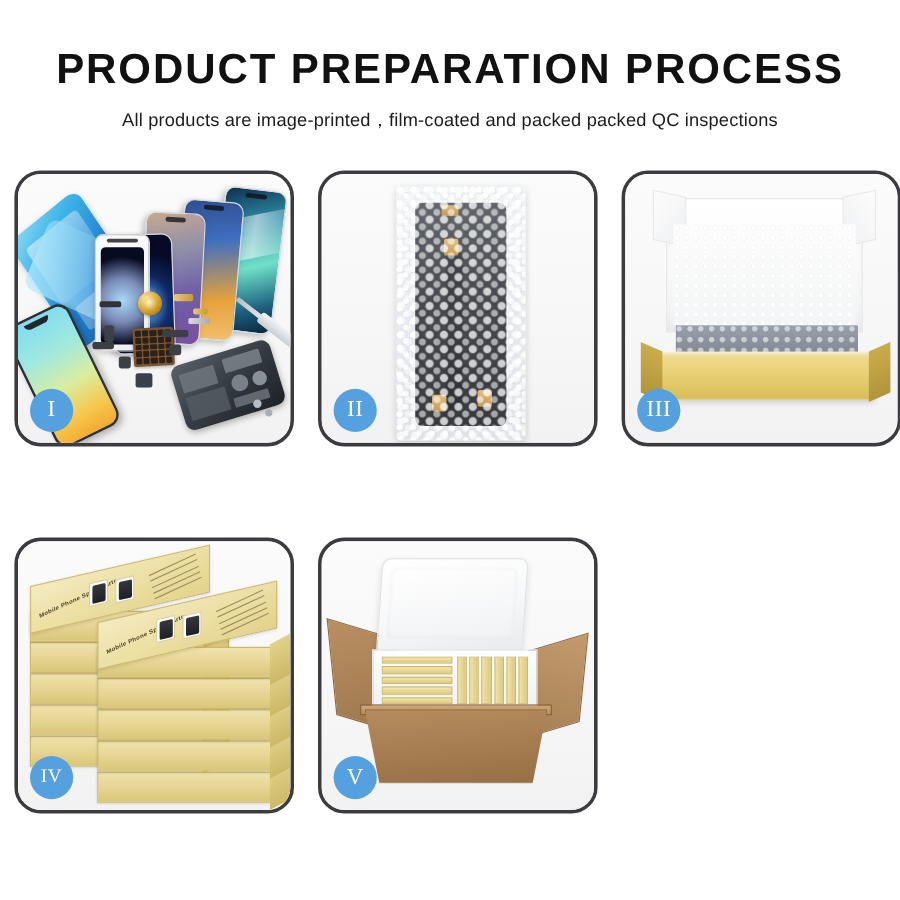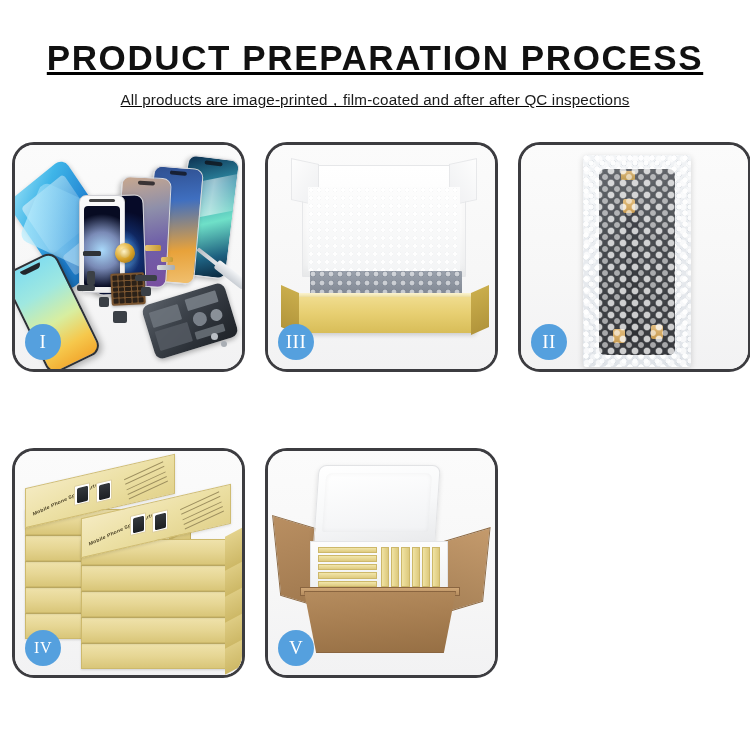--- a/index.html
+++ b/index.html
@@ -7,21 +7,21 @@
 
   body {
     width: 750px;
     height: 750px;
     background: #ffffff;
     font-family: "Liberation Sans", sans-serif;
     overflow: hidden;
     position: relative;
   }
 
-  .page { width: 750px; height: 658px; position: relative; text-decoration: underline; }
+  .page { width: 750px; height: 658px; position: relative; }
 
   
   .header { padding-top: 40px; text-align: center; }
 
   .main-title {
     font-family: "Liberation Sans", sans-serif;
     font-size: 35px;
     font-weight: bold;
     letter-spacing: 1.6px;
     color: #111111;
@@ -600,21 +600,21 @@
     background: rgba(120,96,70,.45);
   }
 </style>
 </head>
 <body>
 
 <div class="page">
 
   <div class="header">
     <div class="main-title">PRODUCT PREPARATION PROCESS</div>
-    <div class="sub-title">All products are image-printed，film-coated and after after QC inspections</div>
+    <div class="sub-title">All products are image-printed，film-coated and packed packed QC inspections</div>
   </div>
 
   <div class="grid">
 
     <div class="panel">
       <div class="scene">
 
         <div class="film">
           <div class="film-tab"></div>
         </div>
@@ -690,47 +690,47 @@
         <div class="part silv pa11"></div>
         <div class="part      pa12"></div>
         <div class="part      pa13"></div>
 
         <div class="driver">
           <span class="tip"></span>
           <span class="grip"></span>
         </div>
       </div>
       <div class="badge">I</div>
-    </div>
-
-    <div class="panel">
-      <div class="scene">
-        <div class="box3-lid"></div>
-        <div class="box3-foam"></div>
-        <div class="box3-bubble"></div>
-        <div class="box3-lip"></div>
-        <div class="box3-front"></div>
-      </div>
-      <div class="badge">III</div>
     </div>
 
     <div class="panel">
       <div class="scene">
         <div class="bubble-bag">
           <div class="bag-inner">
             <span class="tag"></span>
             <span class="cable"></span>
             <span class="tape t1"></span>
             <span class="tape t2"></span>
             <span class="tape t3"></span>
           </div>
           <div class="bubble-overlay"></div>
         </div>
       </div>
       <div class="badge">II</div>
+    </div>
+
+    <div class="panel">
+      <div class="scene">
+        <div class="box3-lid"></div>
+        <div class="box3-foam"></div>
+        <div class="box3-bubble"></div>
+        <div class="box3-lip"></div>
+        <div class="box3-front"></div>
+      </div>
+      <div class="badge">III</div>
     </div>
 
     <div class="panel">
       <div class="scene">
         <div class="stack">
 
           <div class="kbox sb5">
               <span class="side"></span>
             </div>
           <div class="kbox sb4">

